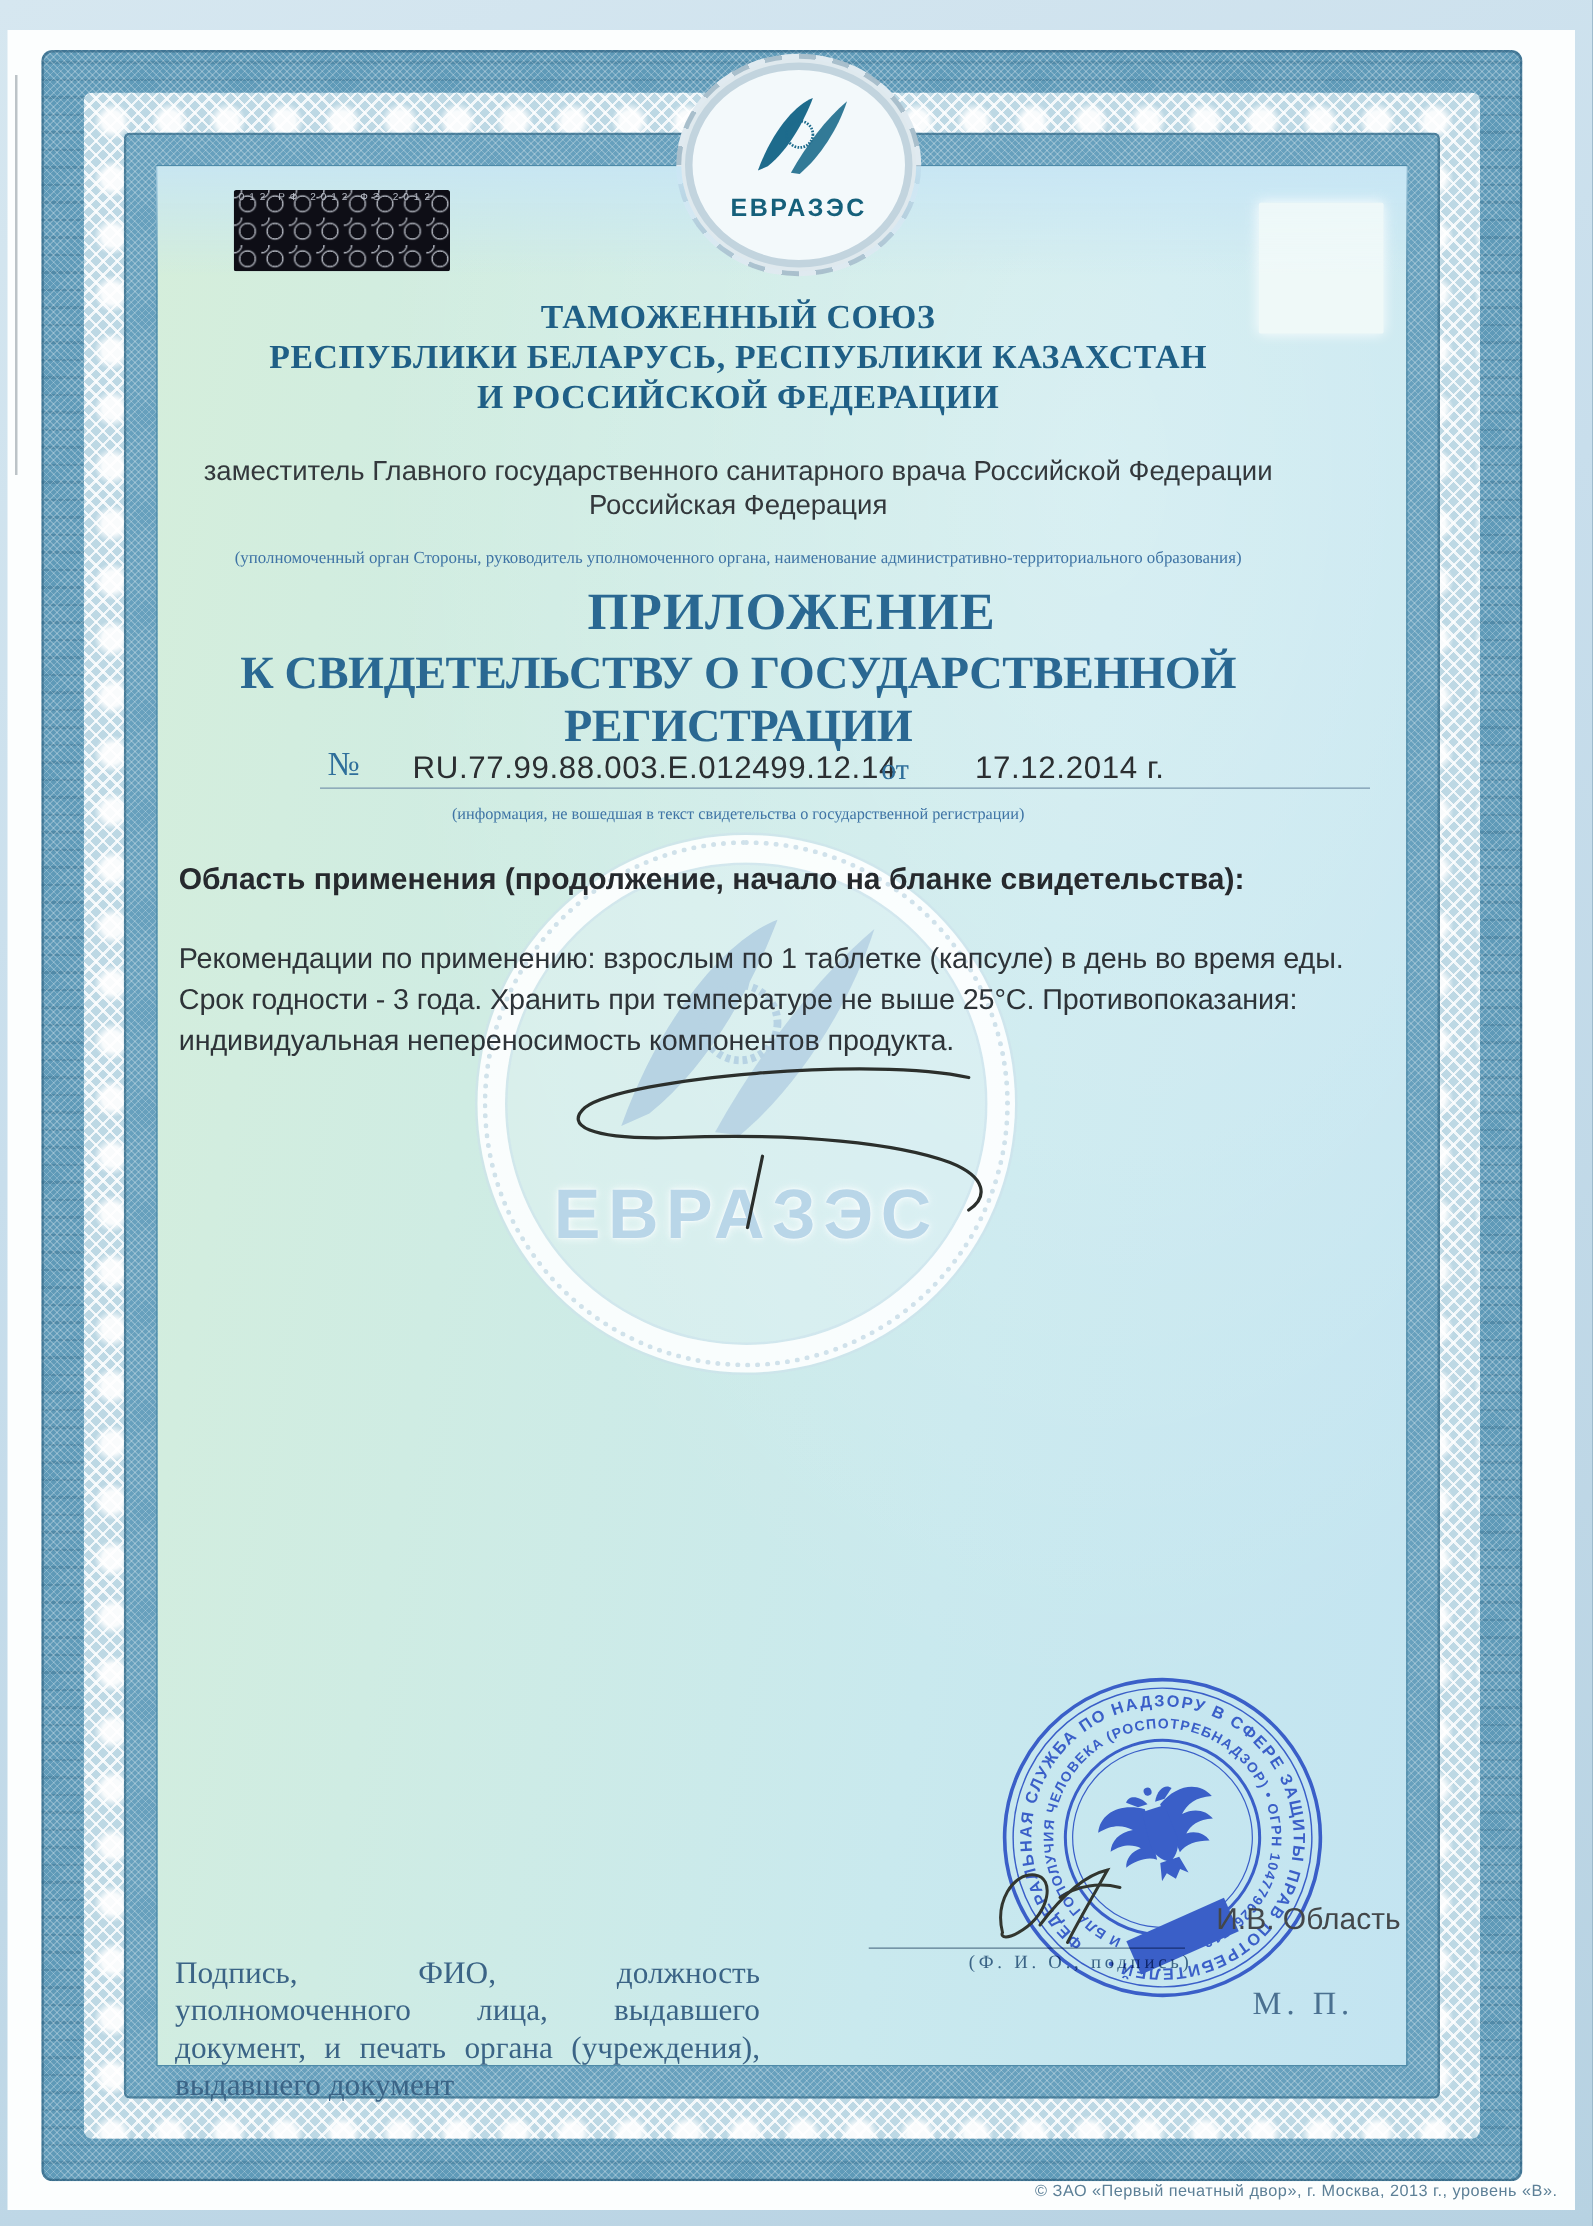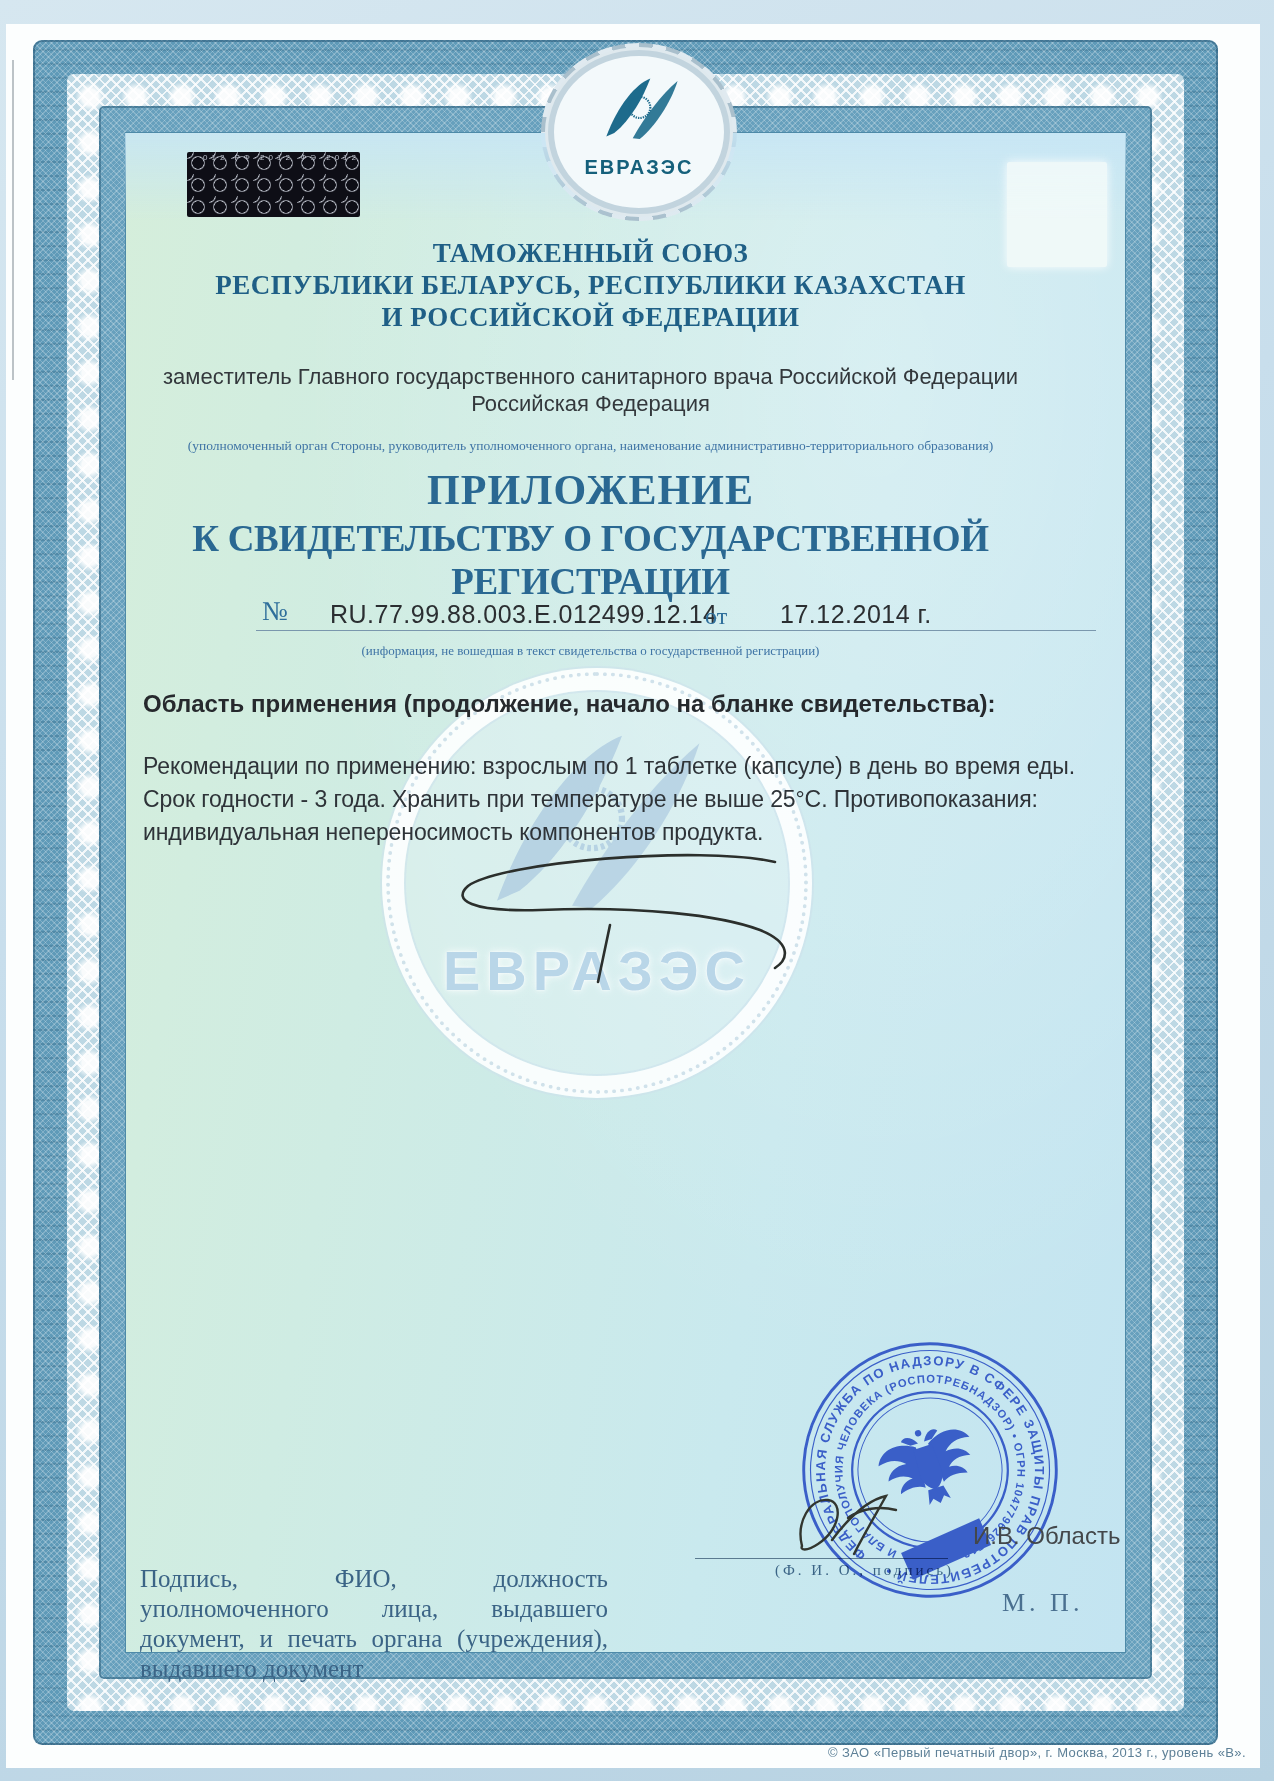--- a/index.html
+++ b/index.html
@@ -50,32 +50,32 @@
     letter-spacing:2px;color:#15607b;}
 
   
   .black-patch{position:absolute;left:187px;top:152px;width:173px;height:65px;
     background-color:#0e0e16;border-radius:2px;overflow:hidden;
     background-image:
       radial-gradient(circle 7px at 11px 11px,transparent 5.5px,rgba(220,225,235,.85) 6px,transparent 7.5px),
       radial-gradient(circle 7px at 0px 0px,transparent 5.5px,rgba(220,225,235,.85) 6px,transparent 7.5px);
     background-size:22px 22px;}
   .black-patch span{display:block;font-size:8px;color:#b9bec9;letter-spacing:4px;
-    padding:1px 16px 0;white-space:nowrap;}
+    padding:1px 4px 0;white-space:nowrap;}
   .white-patch{position:absolute;left:1007px;top:162px;width:100px;height:105px;
     background:rgba(247,252,250,.78);box-shadow:0 0 10px rgba(255,255,255,.9);border-radius:2px;}
 
   
   .cline{position:absolute;left:125px;width:931px;text-align:center;}
   .union{font-family:"Liberation Serif","DejaVu Serif",serif;font-weight:bold;
     font-size:27px;color:#1f5f86;letter-spacing:.5px;}
   .auth{font-size:22px;color:#33383c;}
   .small-note{font-family:Liberation Serif, serif;font-size:13.5px;color:#3f74a5;}
   .title1{font-family:"Liberation Serif","DejaVu Serif",serif;font-weight:bold;
-    font-size:42px;color:#2a6892;letter-spacing:1px;}
+    font-size:42px;color:#2a6892;letter-spacing:1px;padding-left:43px;}
   .title2{font-family:"Liberation Serif","DejaVu Serif",serif;font-weight:bold;
     font-size:37px;color:#2a6892;letter-spacing:-.3px;}
 
   
   .num-line{position:absolute;left:256px;top:600px;width:840px;height:30px;
     border-bottom:1.5px solid #7a97ad;}
   .no-label{position:absolute;left:262px;top:596px;font-family:"Liberation Serif","DejaVu Serif",serif;
     font-size:27px;color:#2f6f9b;}
   .number{position:absolute;left:330px;top:600px;font-size:25px;color:#2b2e31;letter-spacing:.5px;}
   .ot-label{position:absolute;left:705px;top:603px;font-family:"Liberation Serif","DejaVu Serif",serif;

